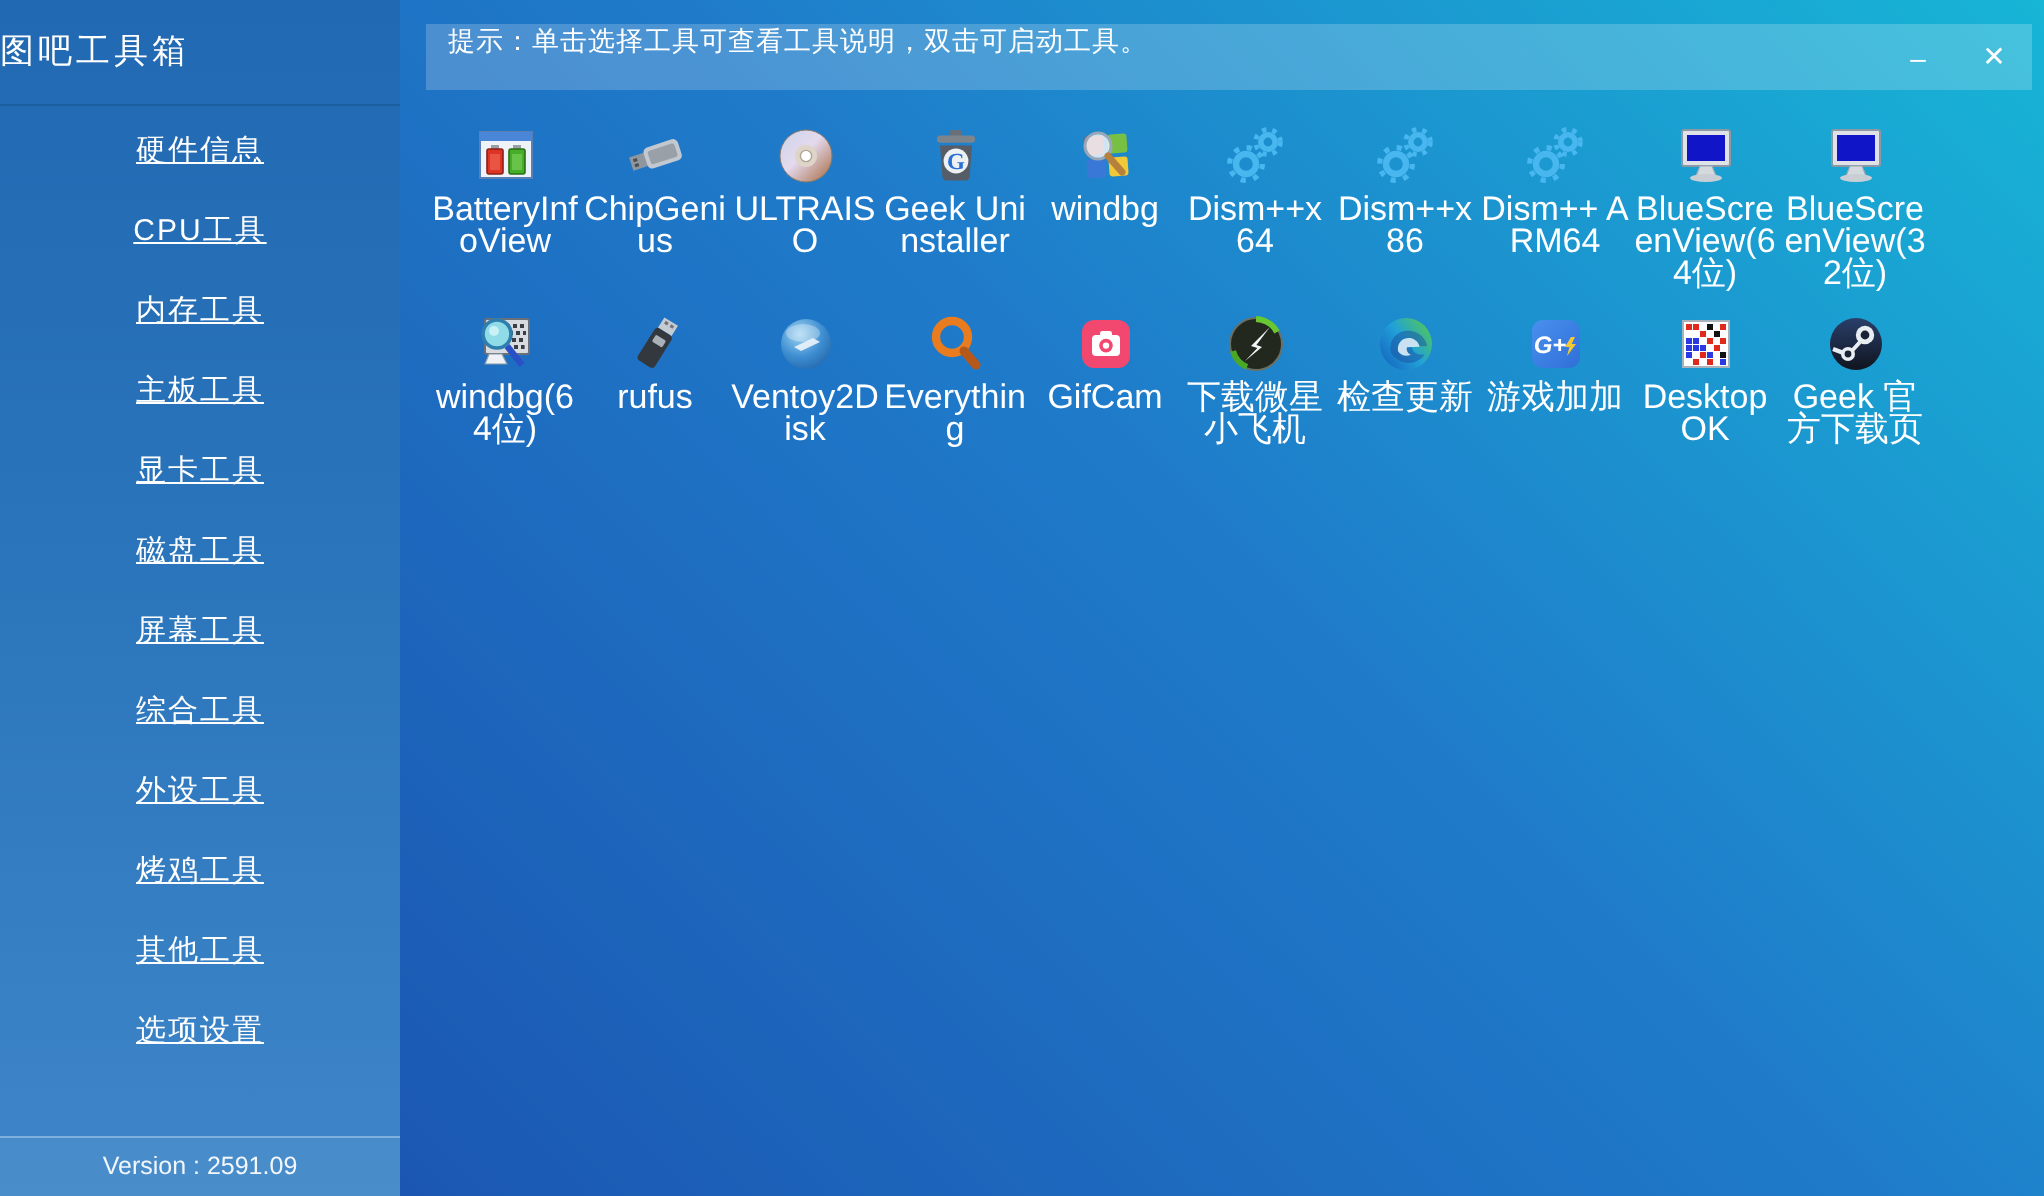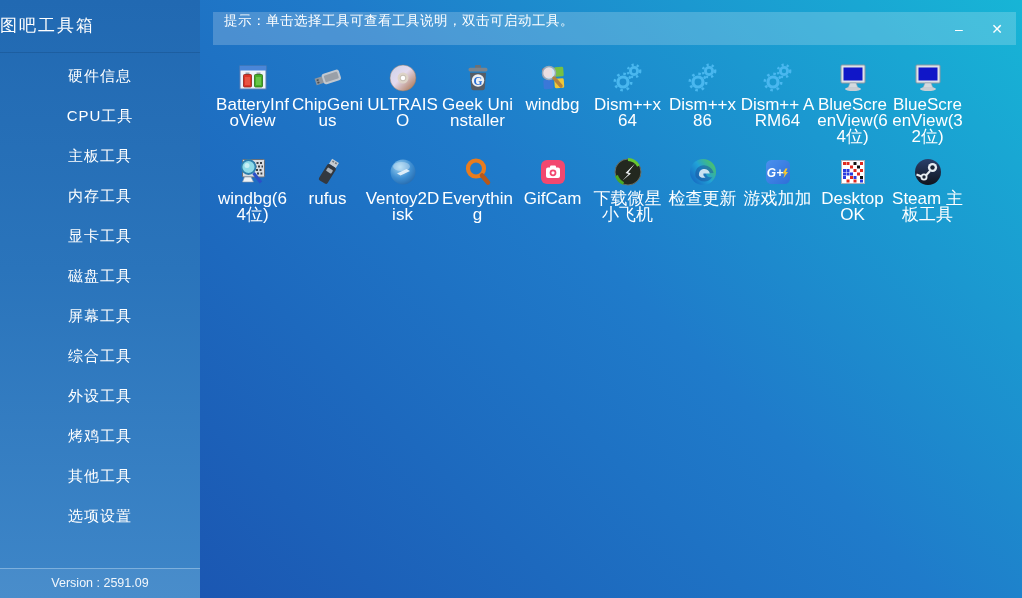--- a/index.html
+++ b/index.html
@@ -7,21 +7,21 @@
   body { font-family:"Liberation Sans","DejaVu Sans",sans-serif; }
   .window { display:flex; width:1022px; height:598px; }
 
   
   .sidebar { width:200px; flex:none; color:#fff; display:flex; flex-direction:column;
              background:linear-gradient(180deg,#2169b2 0%,#2a74bb 45%,#3e86c8 100%); }
   .sidebar-header { height:53px; line-height:52px; text-align:left; font-size:17px;
                     letter-spacing:2px; border-bottom:1px solid rgba(15,60,110,0.28); }
   .sidebar-menu { flex:1; padding-top:3px; }
   .menu-item { height:40px; line-height:40px; text-align:center; font-size:15px;
-               letter-spacing:1px; cursor:pointer; }
+               letter-spacing:1px; cursor:pointer;text-decoration:underline; }
   .sidebar-footer { height:30px; line-height:29px; text-align:center; font-size:12.5px;
                     color:#f2f7fc; border-top:1px solid rgba(170,205,235,0.55);
                     background:rgba(255,255,255,0.06); }
 
   
   .main { flex:1; position:relative;
           background:linear-gradient(45deg,#1b57b2 0%,#1f7bca 52%,#17b5d6 100%); }
   .tip-bar { margin:12px 6px 0 13px; height:33px; background:rgba(255,255,255,0.2);
              display:flex; align-items:flex-start; padding-left:11px; color:#fff; font-size:13.5px; }
   .tip-text { letter-spacing:0.5px; }
@@ -85,22 +85,22 @@
   </defs>
 </svg>
 
 <div class="window">
 
   <aside class="sidebar">
     <div class="sidebar-header">图吧工具箱</div>
     <nav class="sidebar-menu">
       <div class="menu-item">硬件信息</div>
       <div class="menu-item">CPU工具</div>
+      <div class="menu-item">内存工具</div>
       <div class="menu-item">主板工具</div>
-      <div class="menu-item">内存工具</div>
       <div class="menu-item">显卡工具</div>
       <div class="menu-item">磁盘工具</div>
       <div class="menu-item">屏幕工具</div>
       <div class="menu-item">综合工具</div>
       <div class="menu-item">外设工具</div>
       <div class="menu-item">烤鸡工具</div>
       <div class="menu-item">其他工具</div>
       <div class="menu-item">选项设置</div>
     </nav>
     <div class="sidebar-footer">Version : 2591.09</div>
@@ -377,18 +377,18 @@
           <svg viewBox="0 0 32 32">
             <circle cx="16" cy="16" r="13" fill="url(#stg)"></circle>
             <path d="M4.5 18.5 l8.5 3.2" stroke="#e8edf2" stroke-width="2.2"></path>
             <path d="M13 20.5 l5-5.5" stroke="#e8edf2" stroke-width="2"></path>
             <circle cx="20.5" cy="11.5" r="4.6" fill="#e8edf2"></circle>
             <circle cx="20.5" cy="11.5" r="2.2" fill="#1a2436"></circle>
             <circle cx="12" cy="21" r="3.5" fill="#e8edf2"></circle>
             <circle cx="12" cy="21" r="1.7" fill="#1a2436"></circle>
           </svg>
         </div>
-        <div class="tool-label">Steam 主板工具</div>
+        <div class="tool-label">Geek 官方下载页</div>
       </div>
 
     </div>
   </main>
 </div>
 
 </body></html>

